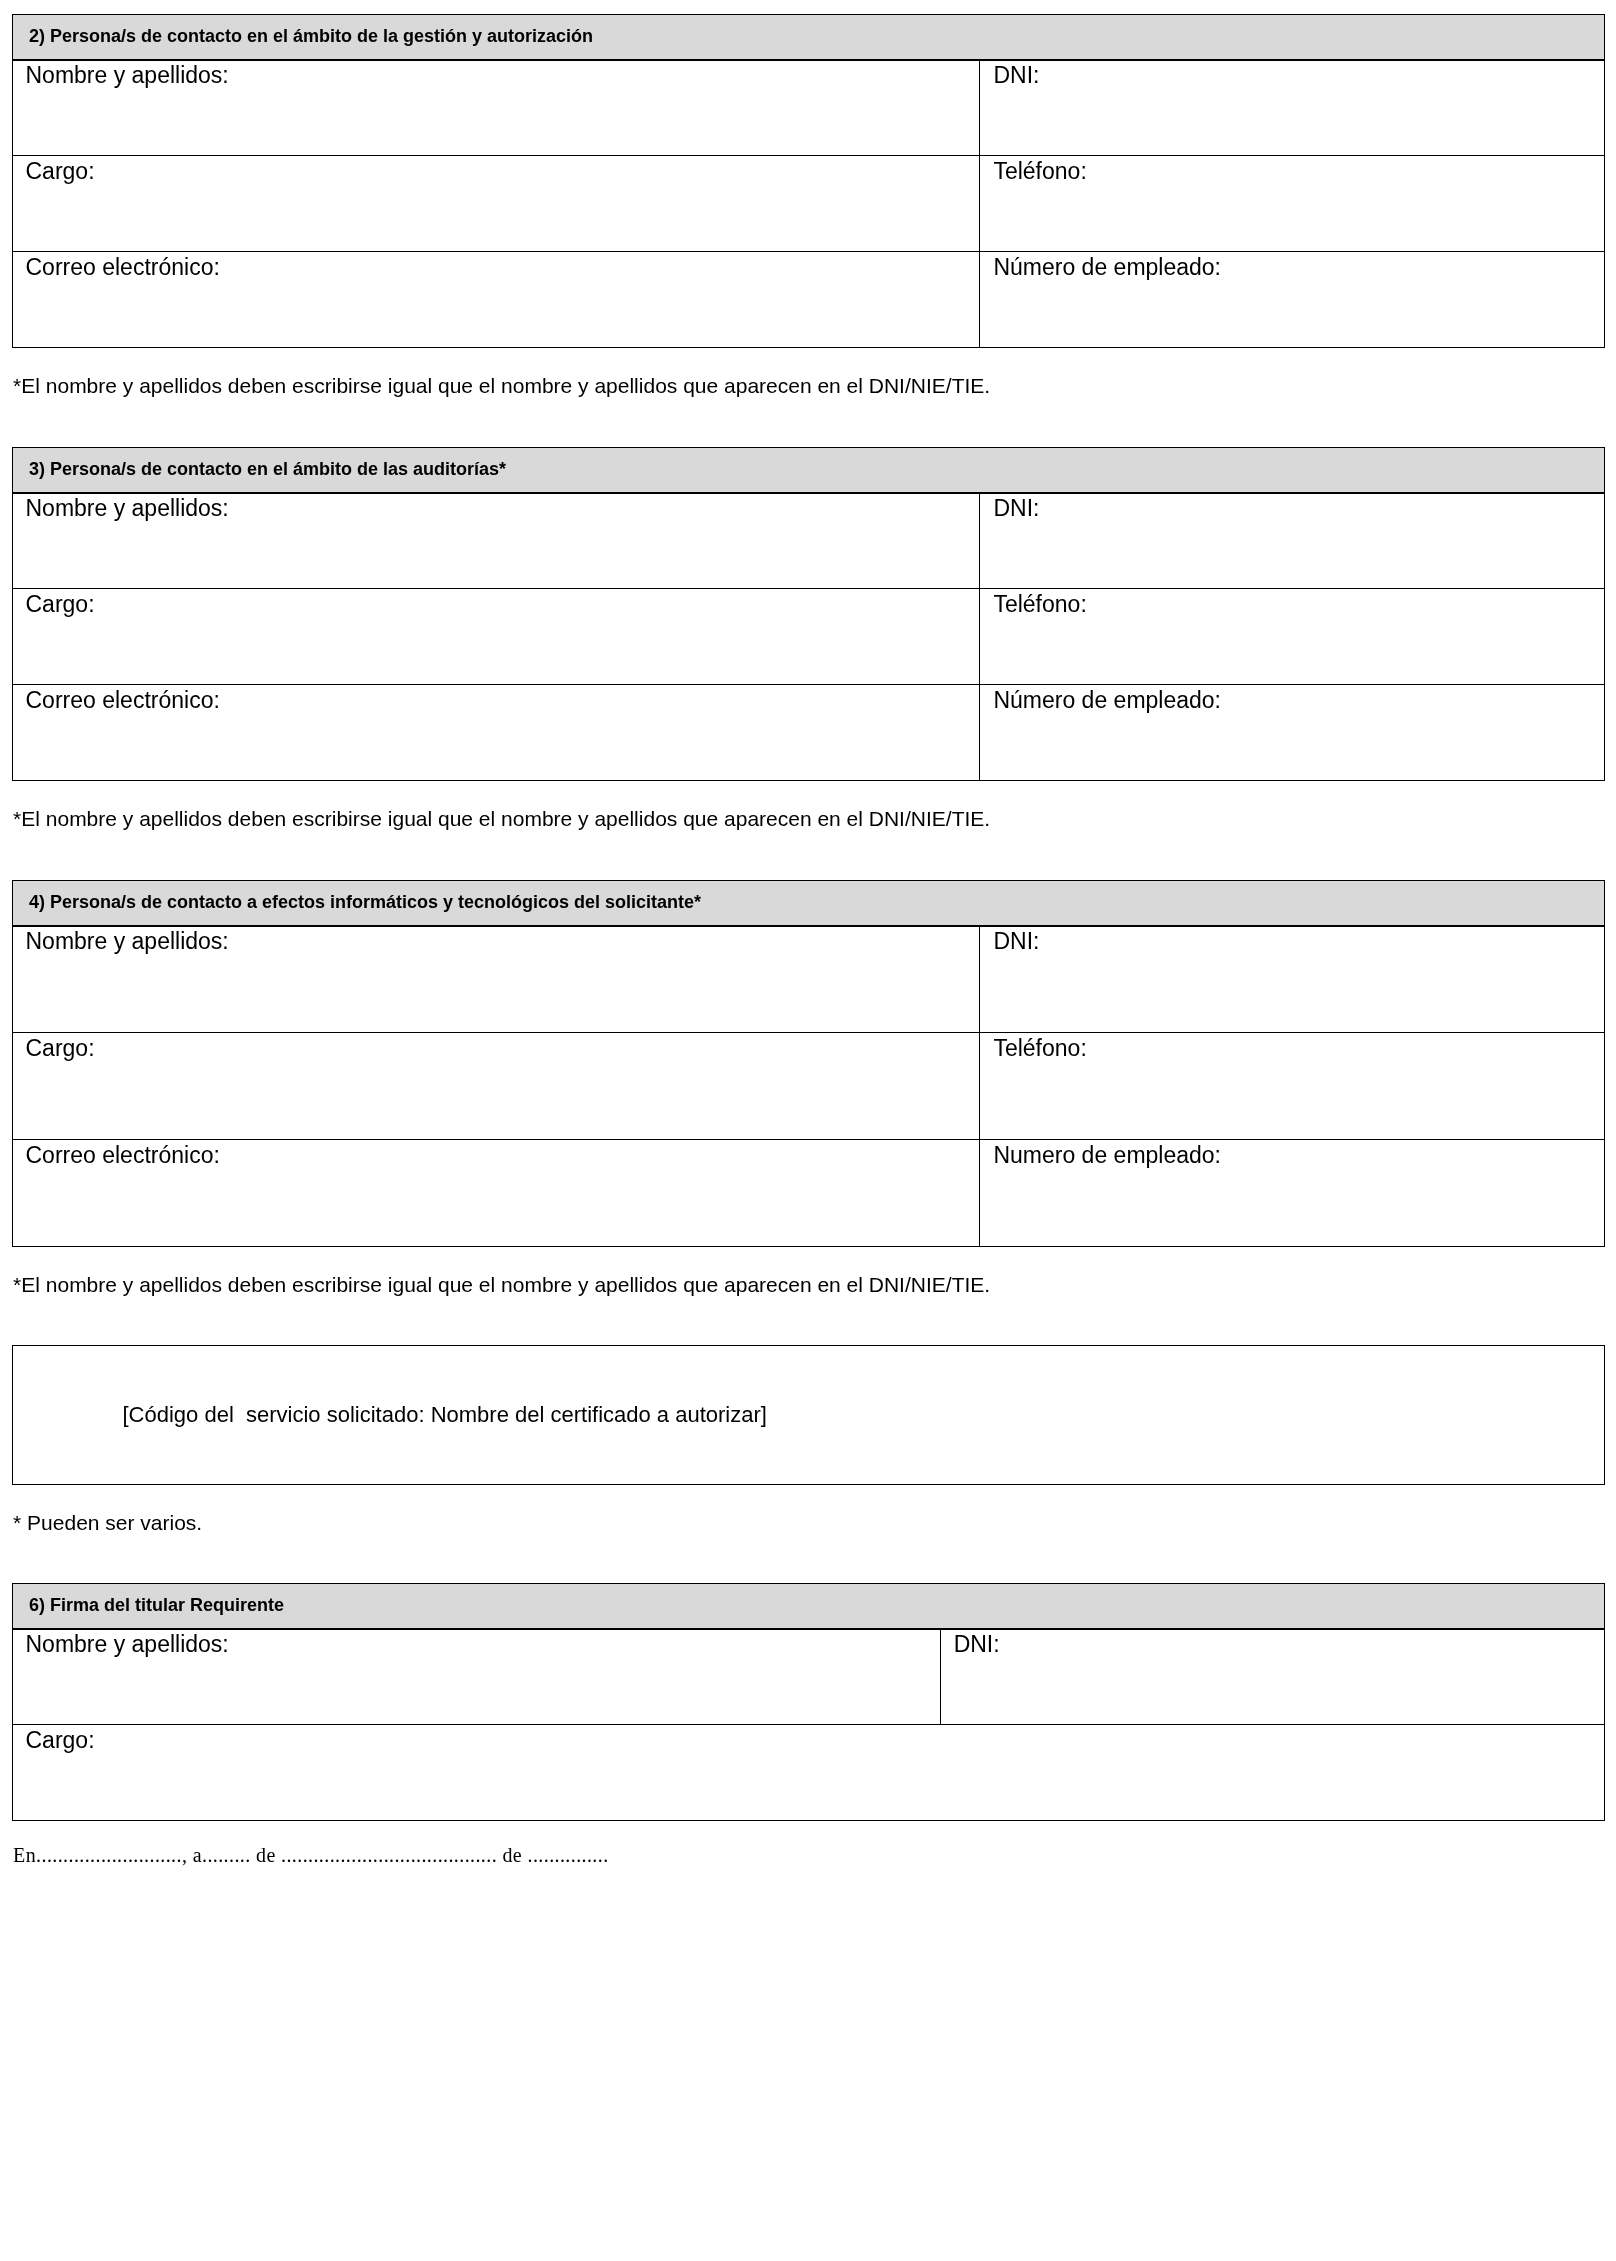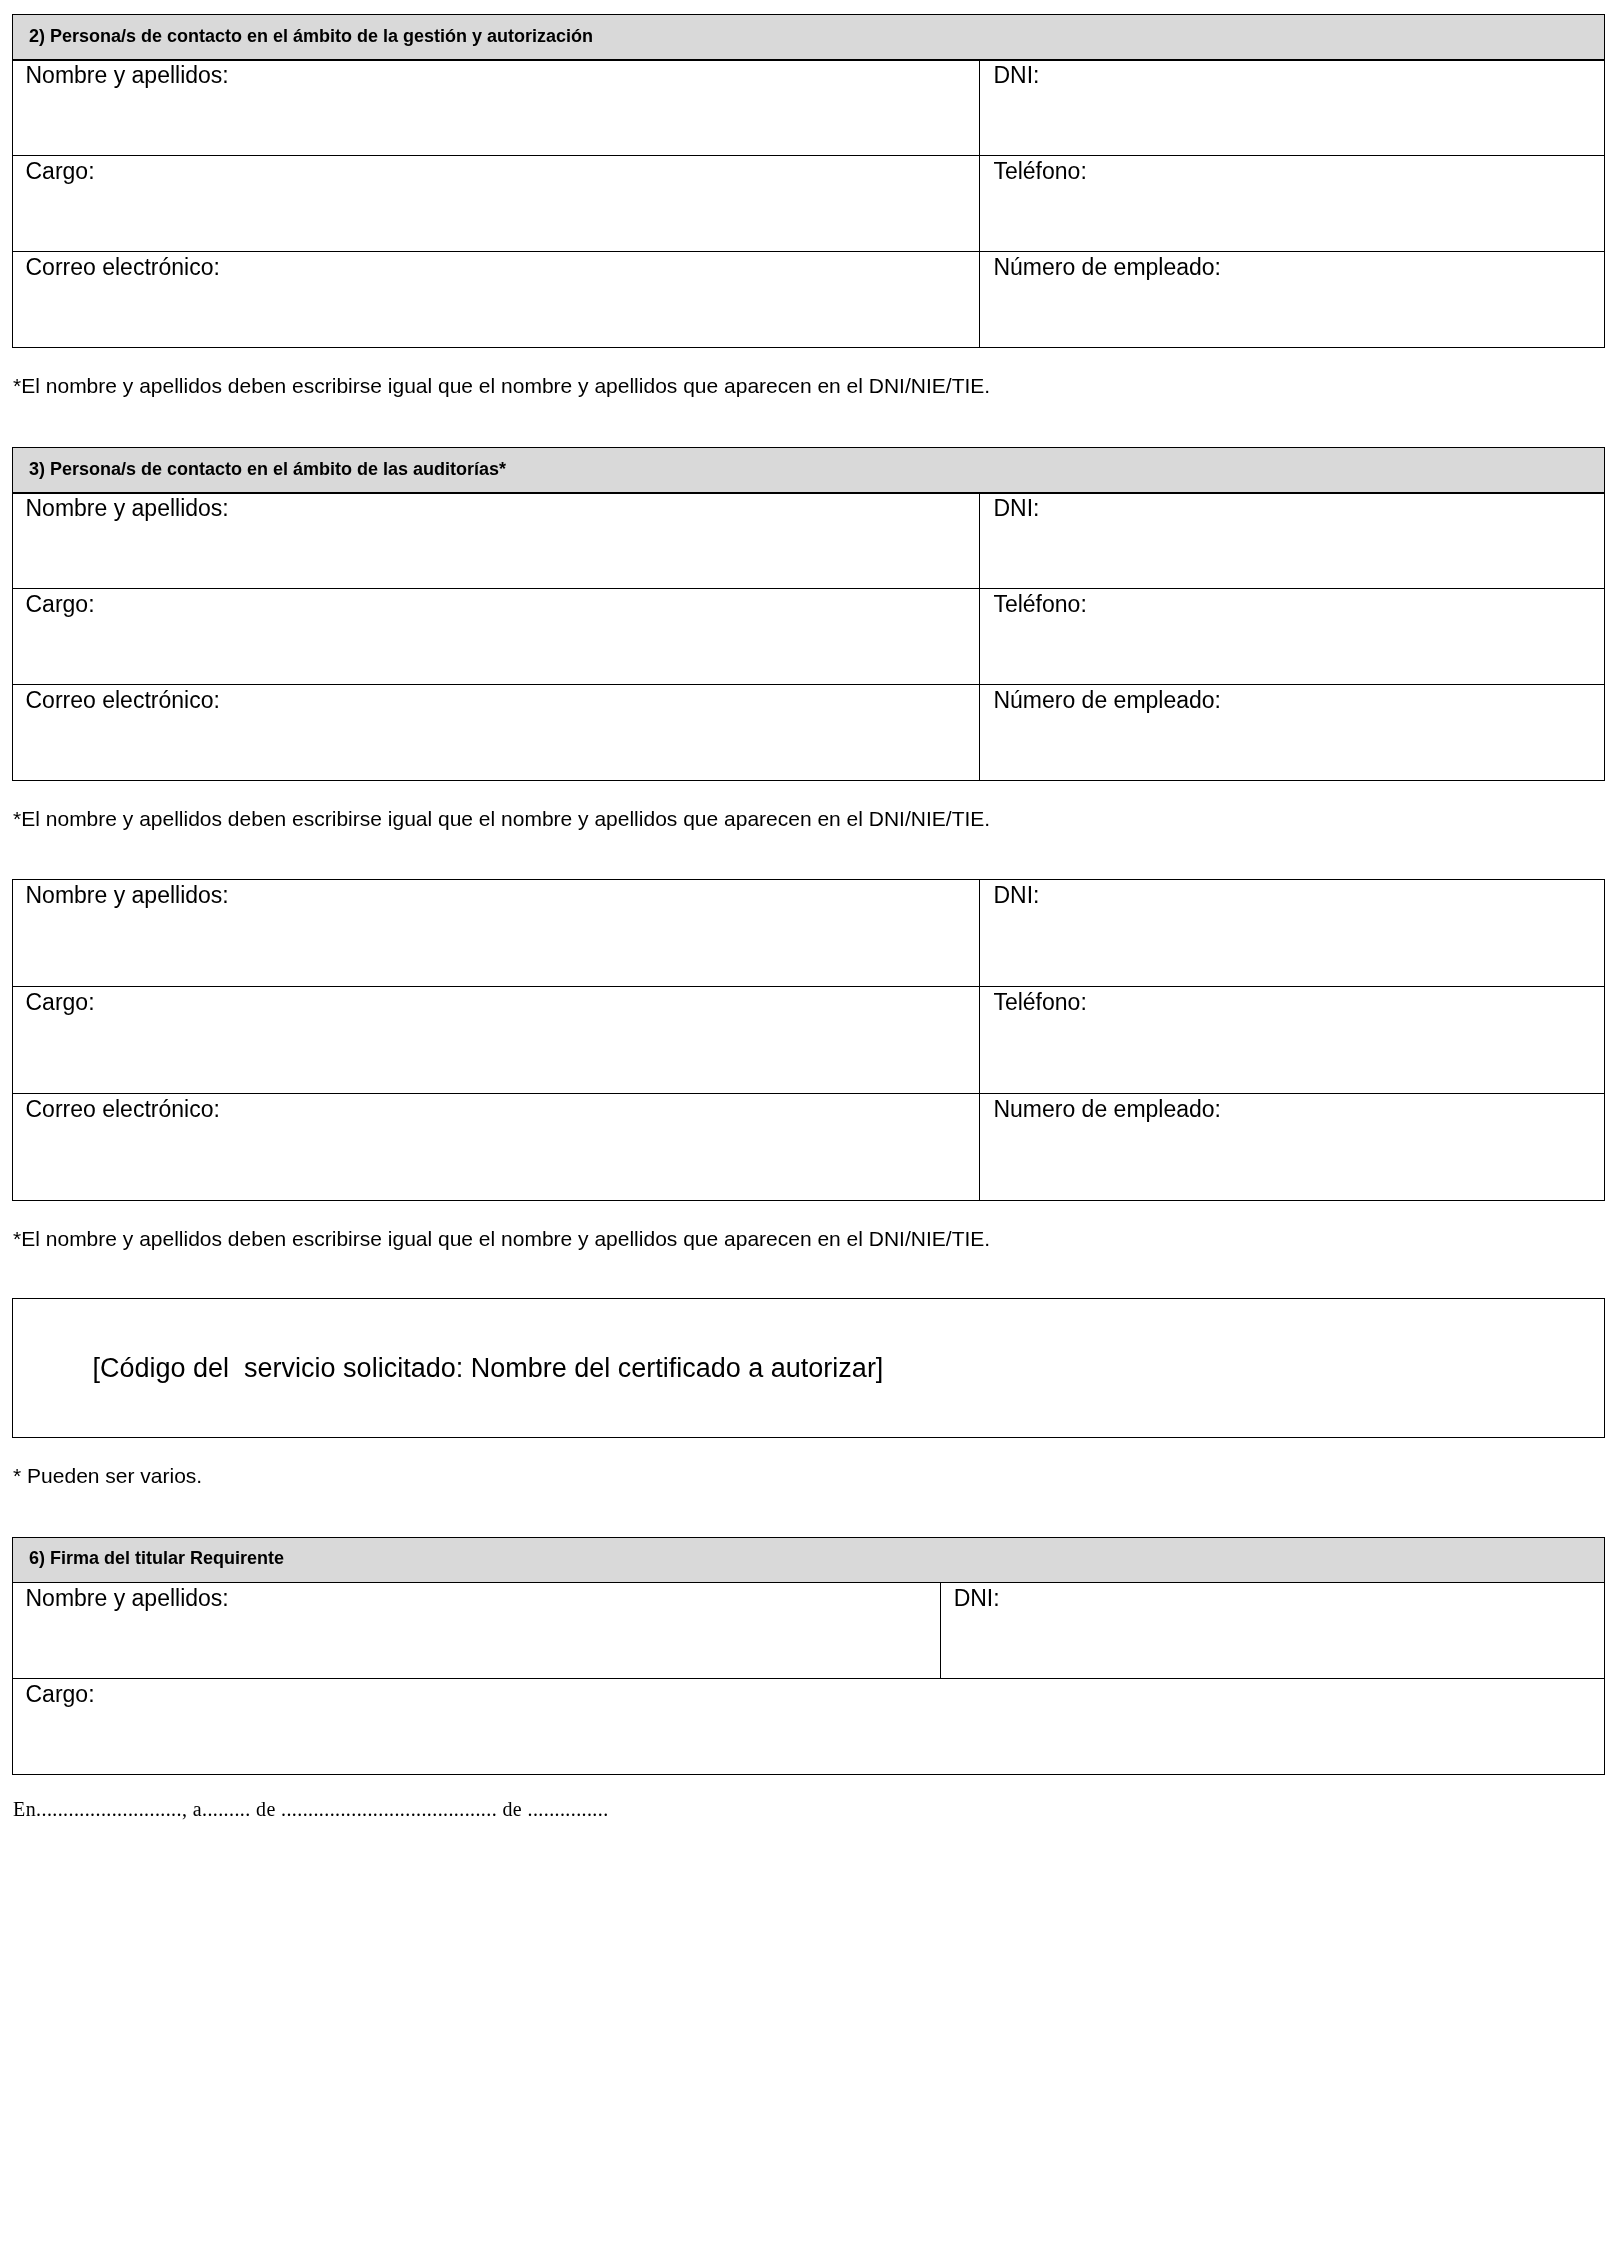--- a/index.html
+++ b/index.html
@@ -59,22 +59,22 @@
 
   
   .permisos-box {
     border: 1.6px solid #000000;
     margin-top: -1.6px;
     height: 140px;
     display: flex;
     align-items: center;
   }
   .permisos-content {
-    font-size: 27px;
-    padding-left: 80px;
+    font-size: 22px;
+    padding-left: 110px;
     white-space: pre-wrap;
   }
 
   
   .declaration {
     margin: 140px 1.6px 0 1.6px;
     font-size: 23px;
     font-weight: bold;
     line-height: 72px;
     text-align: justify;
@@ -139,20 +139,23 @@
         <tr>
           <td>Correo electrónico:</td>
           <td>Número de empleado:</td>
         </tr>
       </tbody>
     </table>
     <p class="footnote">*El nombre y apellidos deben escribirse igual que el nombre y apellidos que aparecen en el DNI/NIE/TIE.</p>
   </section>
 
   <section class="block">
+    <header class="sec-header">
+      <div class="sec-title">4) Persona/s de contacto a efectos informáticos y tecnológicos del solicitante*</div>
+    </header>
     <table class="form-table contact-table tall-rows">
       <colgroup>
           <col class="col-left">
           <col>
         </colgroup>
       <tbody>
         <tr>
           <td>Nombre y apellidos:</td>
           <td>DNI:</td>
         </tr>

